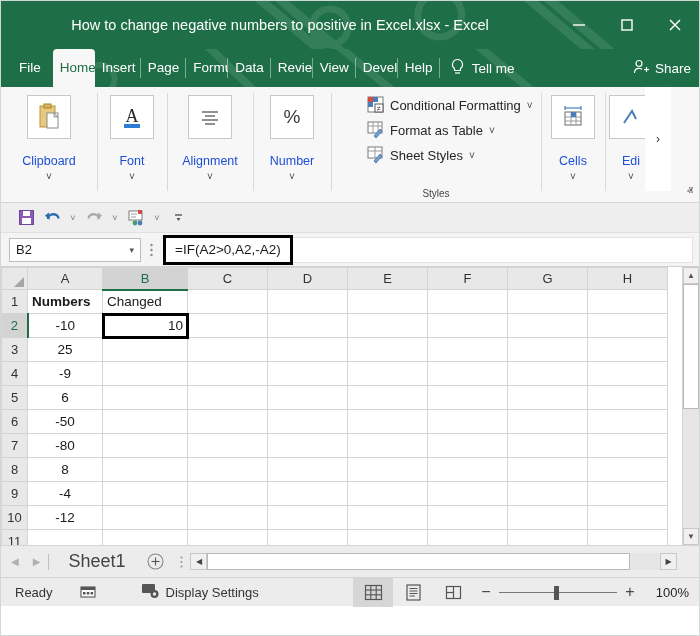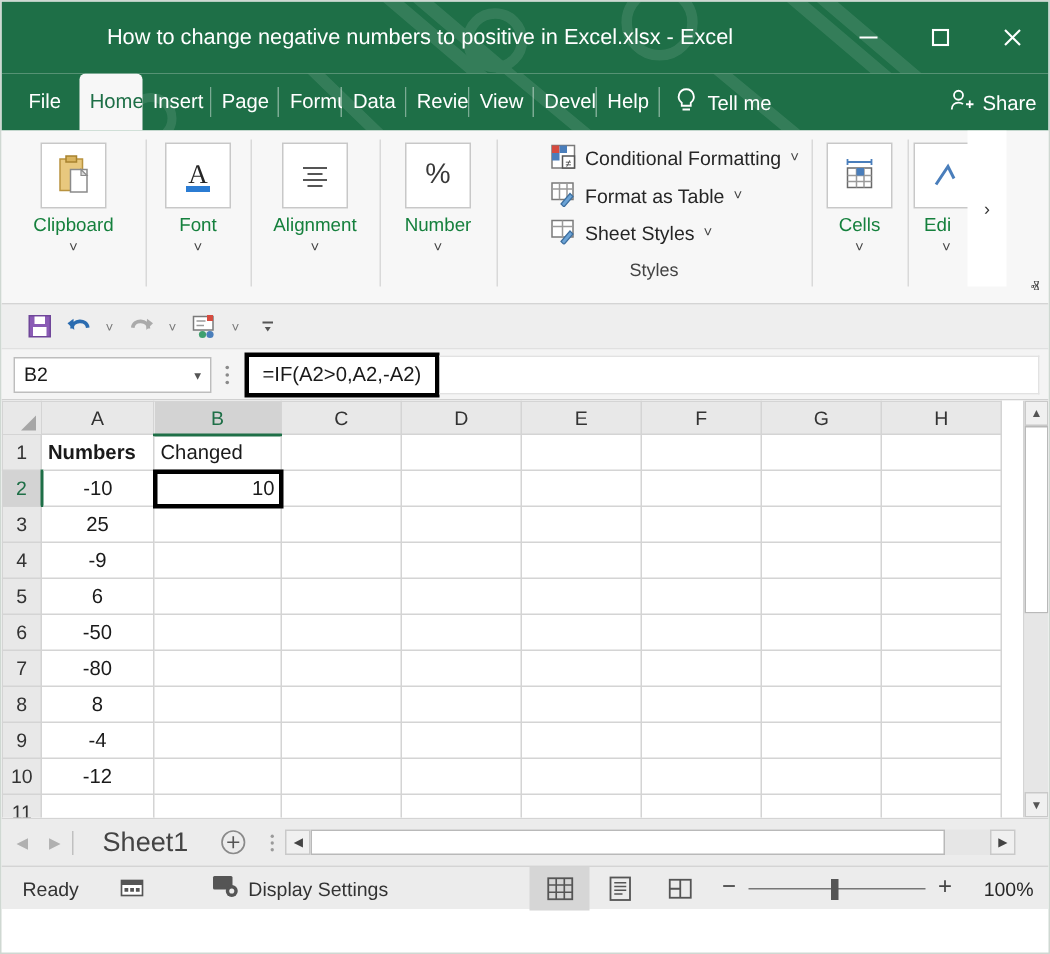--- a/index.html
+++ b/index.html
@@ -136,24 +136,25 @@
     left: 0; top: 6px; height: 98px;
     width: 1px; background: #d9d9d9;
   }
   .big-btn {
     width: 44px; height: 44px;
     border: 1px solid #c8c8c8;
     background: #ffffff;
     display: flex; align-items: center; justify-content: center;
   }
   .big-lbl {
-    margin-top: 5px;
+    margin-top: 16px;
     font-size: 12.5px;
-    color: #15803d;
+    color: #1d4ed8;
     line-height: 1;
+    text-align: center;
   }
   .grp-caret {
     margin-top: 4px;
     font-size: 10px;
     color: #444;
     line-height: 1;
   }
   .styles-group {
     padding: 6px 10px 0 8px;
     align-items: flex-start;
@@ -163,23 +164,23 @@
   .style-row {
     display: flex; align-items: center; gap: 6px;
     height: 25px;
     font-size: 13px;
     color: #262626;
     white-space: nowrap;
     padding-left: 28px;
   }
   .grp-title {
     position: absolute;
-    bottom: 16px; left: 0; right: 0;
+    bottom: 4px; left: 0; right: 0;
     text-align: center;
-    font-size: 12px;
+    font-size: 10px;
     color: #444;
   }
   .collapse-ribbon {
     position: absolute;
     right: 6px; bottom: 4px;
     font-size: 12px; color: #444;
   }
   .edi-clip {
     width: 30px;
     overflow: hidden;

